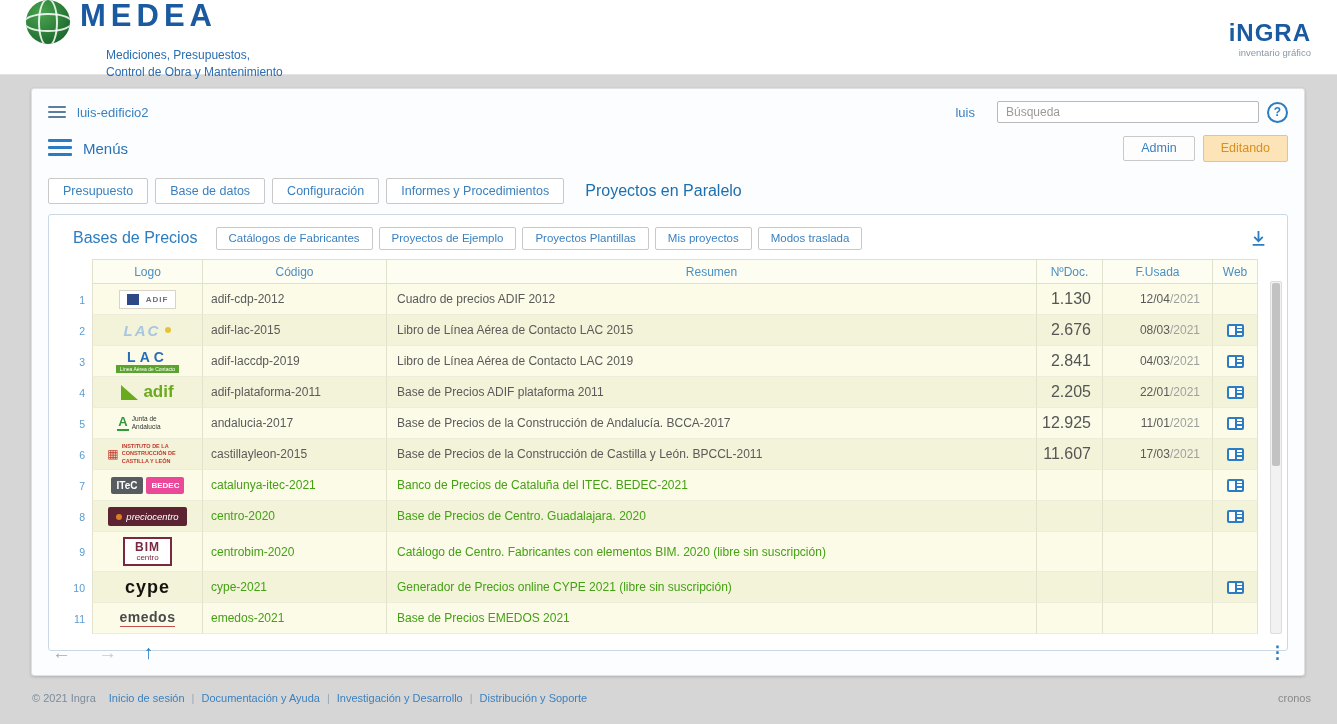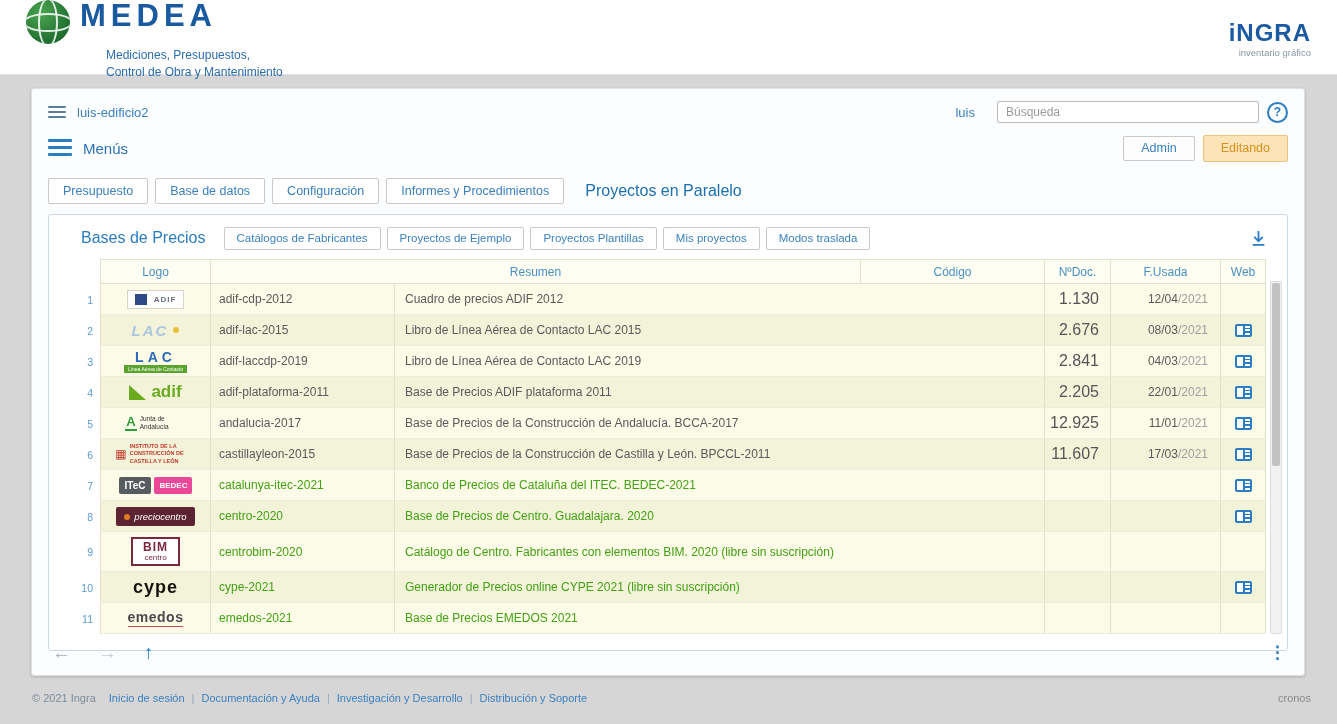--- a/index.html
+++ b/index.html
@@ -55,21 +55,21 @@
   .admin{background:#fdfdfd;border:1px solid #c9c9c9;color:#3a80bf;margin-right:8px}
   .editing{background:#fce3b8;border:1px solid #eec27e;color:#d8901c;height:27px}
 
   .tabsrow{height:27px;margin-bottom:10px}
   .tab{height:26px;padding:0 14px;background:#fff;border:1px solid #c9c9c9;border-radius:2px;
     color:#3a80bf;font-size:12.5px;margin-right:7px;cursor:pointer;font-family:inherit}
   .activetab{font-size:16px;color:#1d6fae;margin-left:14px;cursor:pointer}
 
   
   .contentbox{position:relative;border:1px solid #ccd9e4;border-radius:3px;background:#fff;
-    padding:8px 8px 16px 24px;box-sizing:border-box;width:1240px}
+    padding:8px 8px 16px 16px;box-sizing:border-box;width:1240px}
   .secthead{display:flex;align-items:center;height:30px;padding:0 4px 6px 8px}
   .sectitle{font-size:16px;color:#2b7cc0;margin-right:18px;white-space:nowrap}
   .subtab{height:23px;padding:0 12px;background:#fff;border:1px solid #c9c9c9;border-radius:2px;
     color:#3a80bf;font-size:11.5px;margin-right:6px;cursor:pointer;font-family:inherit;white-space:nowrap}
   .dl{margin-left:auto;margin-right:8px;cursor:pointer;display:flex;align-items:center}
 
   
   .tbl{width:1193px}
   .thead,.trow{display:flex;align-items:stretch}
   .c{box-sizing:border-box;display:flex;align-items:center;border-left:1px solid #e2e2cc}
@@ -215,22 +215,22 @@
         <svg width="17" height="17" viewBox="0 0 16 16">
           <path d="M8 1v9M4 6.5l4 4 4-4M2.5 14h11" stroke="#2b7cc0" stroke-width="1.7" fill="none"></path>
         </svg>
       </span>
     </div>
 
     <div class="tbl">
       <div class="thead">
         <div class="c c-num"></div>
         <div class="c c-logo">Logo</div>
+        <div class="c c-cod" style="justify-content:center">Código</div>
         <div class="c c-res" style="justify-content:center">Resumen</div>
-        <div class="c c-cod" style="justify-content:center">Código</div>
         <div class="c c-doc" style="justify-content:center;padding:0">NºDoc.</div>
         <div class="c c-fus" style="justify-content:center;padding:0">F.Usada</div>
         <div class="c c-web">Web</div>
       </div>
 
       <div class="trow odd">
         <div class="c c-num">1</div>
         <div class="c c-logo">
           <span class="lg lg-adifcdp">
             <span class="lg1">ADIF</span>

